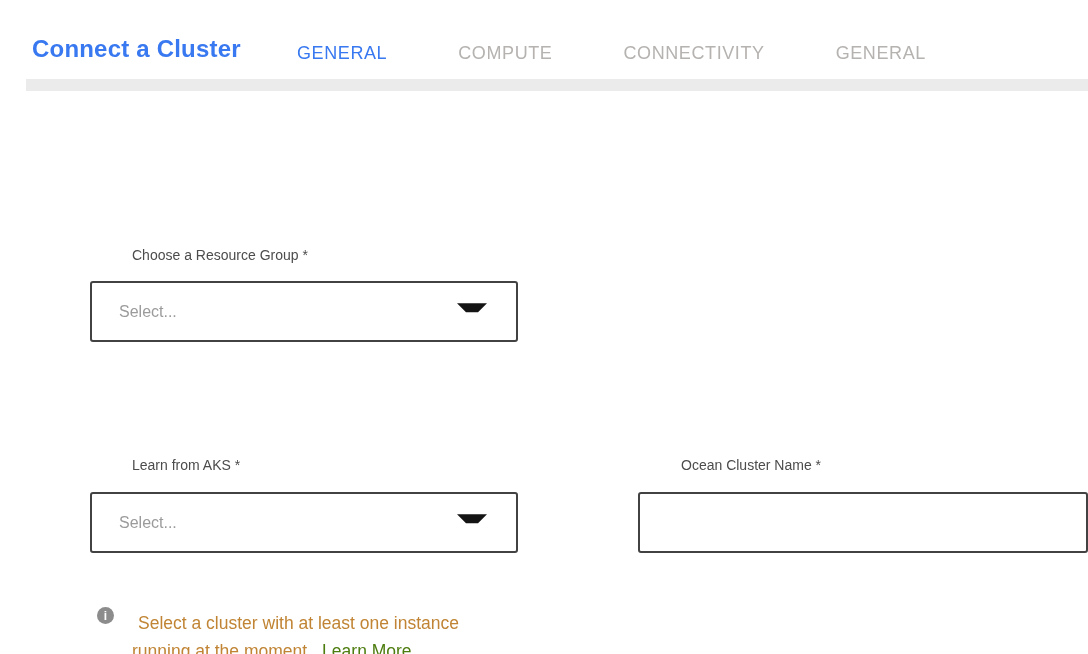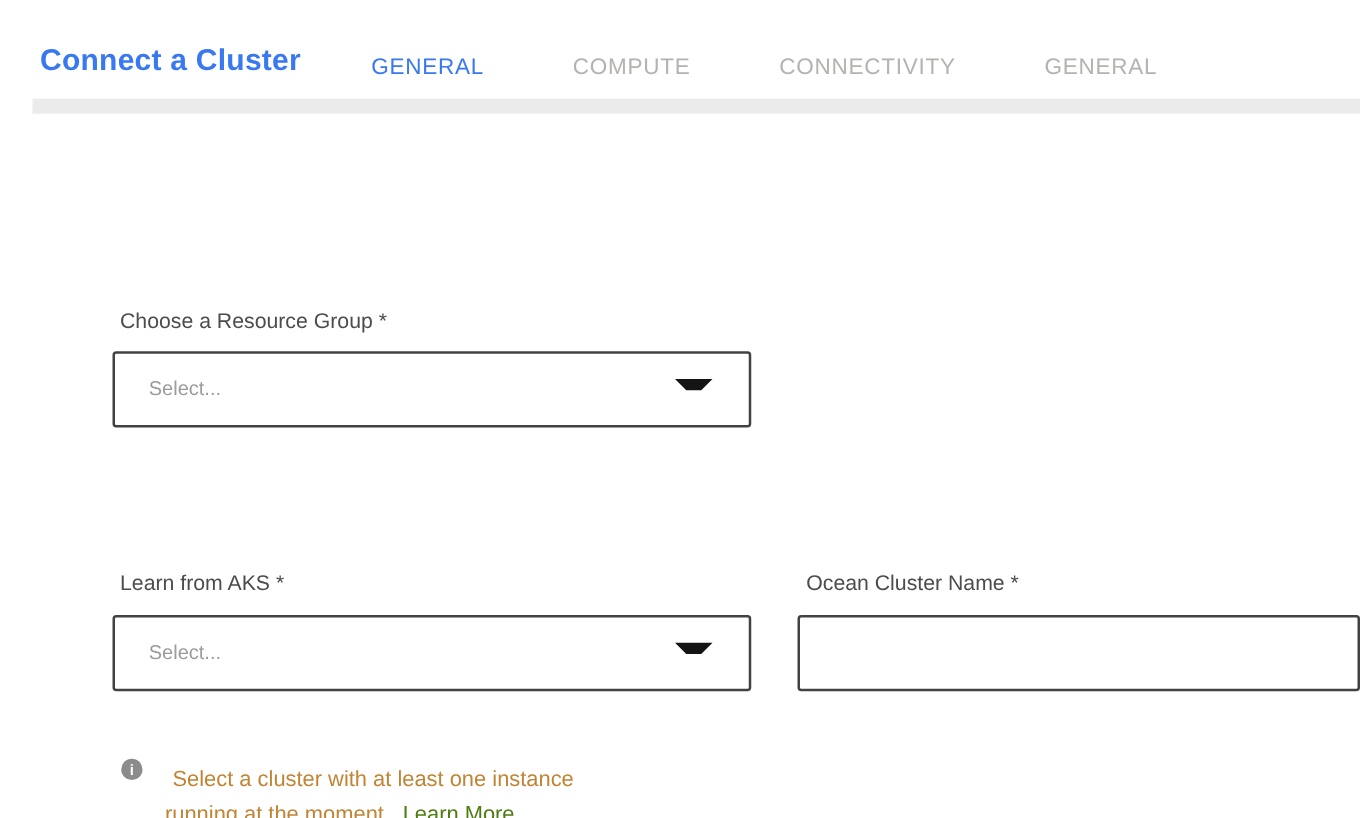--- a/index.html
+++ b/index.html
@@ -33,28 +33,28 @@
   }
   .tab.active { color: #3878f0; }
   .tab.active::after {
     content: ""; position: absolute; left: 0; right: 0; bottom: 0;
     height: 4px; background: #3878f0;
   }
 
   
   .field-label {
     position: absolute;
-    font-size: 17px; color: #4c4c4c;
+    font-size: 14px; color: #4c4c4c; margin-left: 36px;
   }
   .label-resource-group { left: 78px; top: 229px; }
   .label-import-aks    { left: 78px; top: 439px; }
   .label-cluster-name  { left: 627px; top: 439px; }
 
   .select-box {
-    position: absolute; width: 511px; height: 61px;
+    position: absolute; width: 428px; height: 61px;
     border: 2px solid #424242; border-radius: 3px;
     background: #ffffff; cursor: pointer;
   }
   .select-resource-group { left: 78px; top: 269px; }
   .select-import-aks     { left: 78px; top: 480px; }
   .select-placeholder {
     position: absolute; left: 21px; top: 50%; transform: translateY(-50%);
     font-size: 16px; color: #9b9b9b;
   }
   .select-caret {

